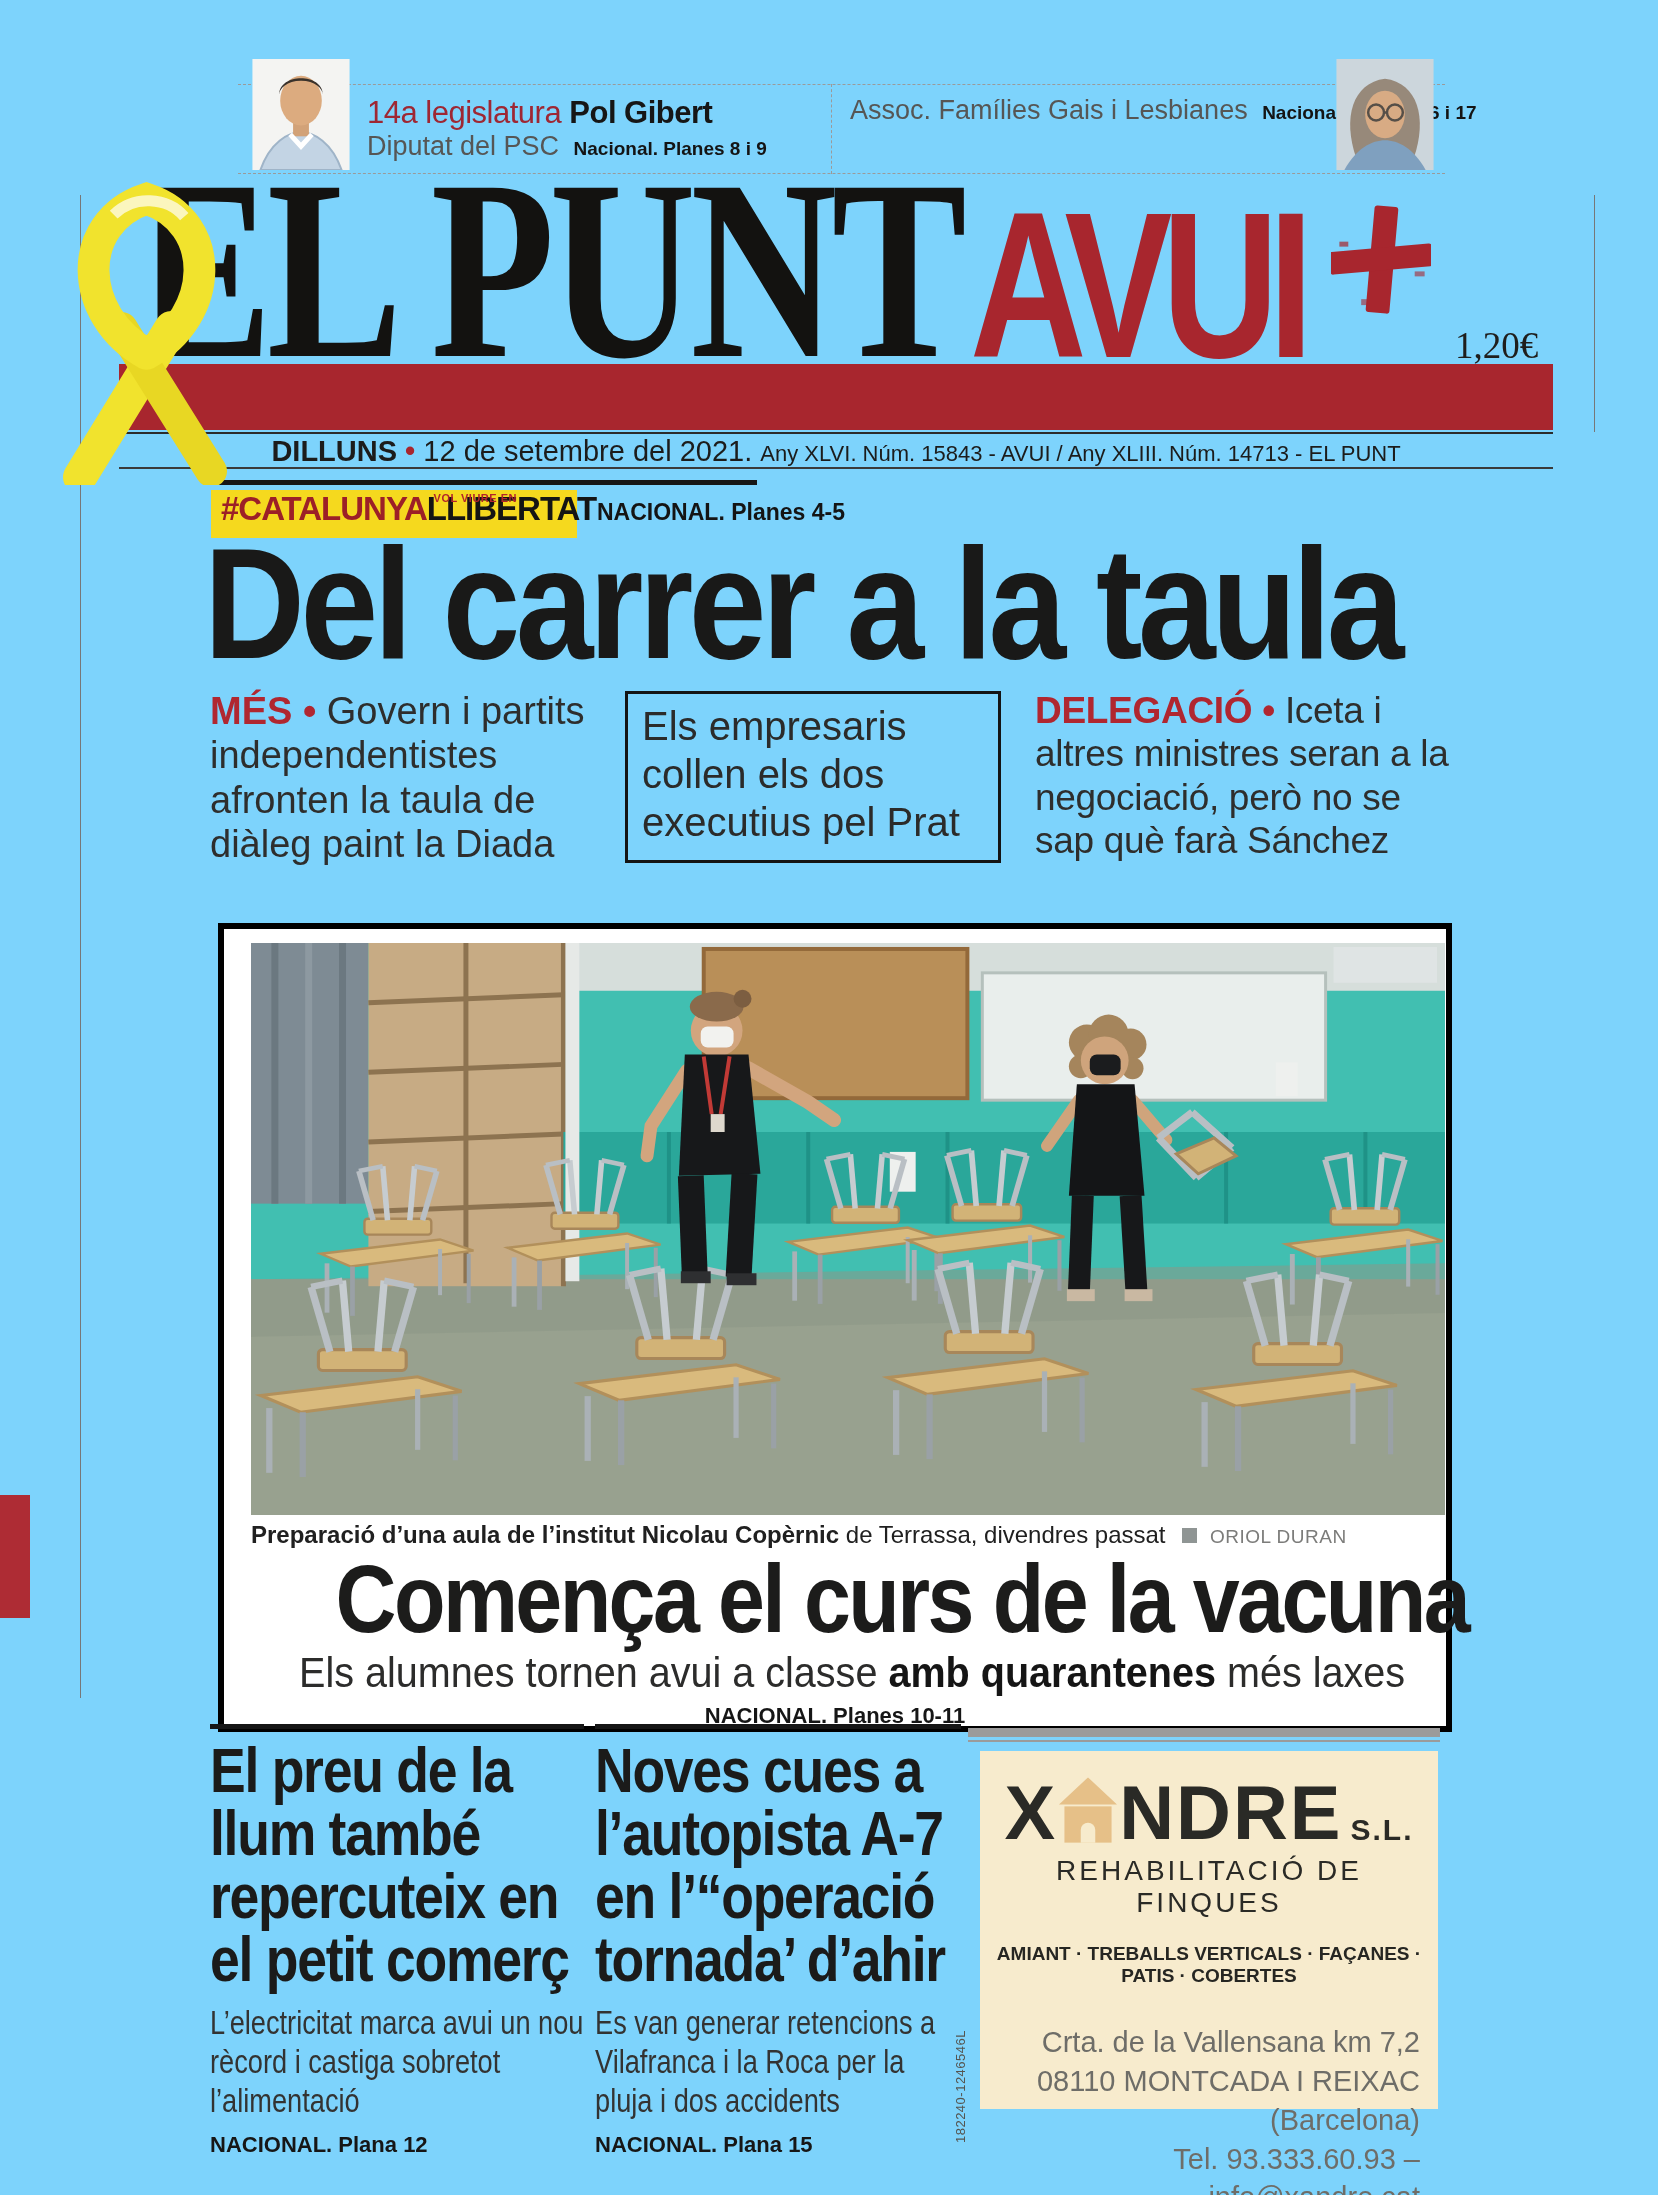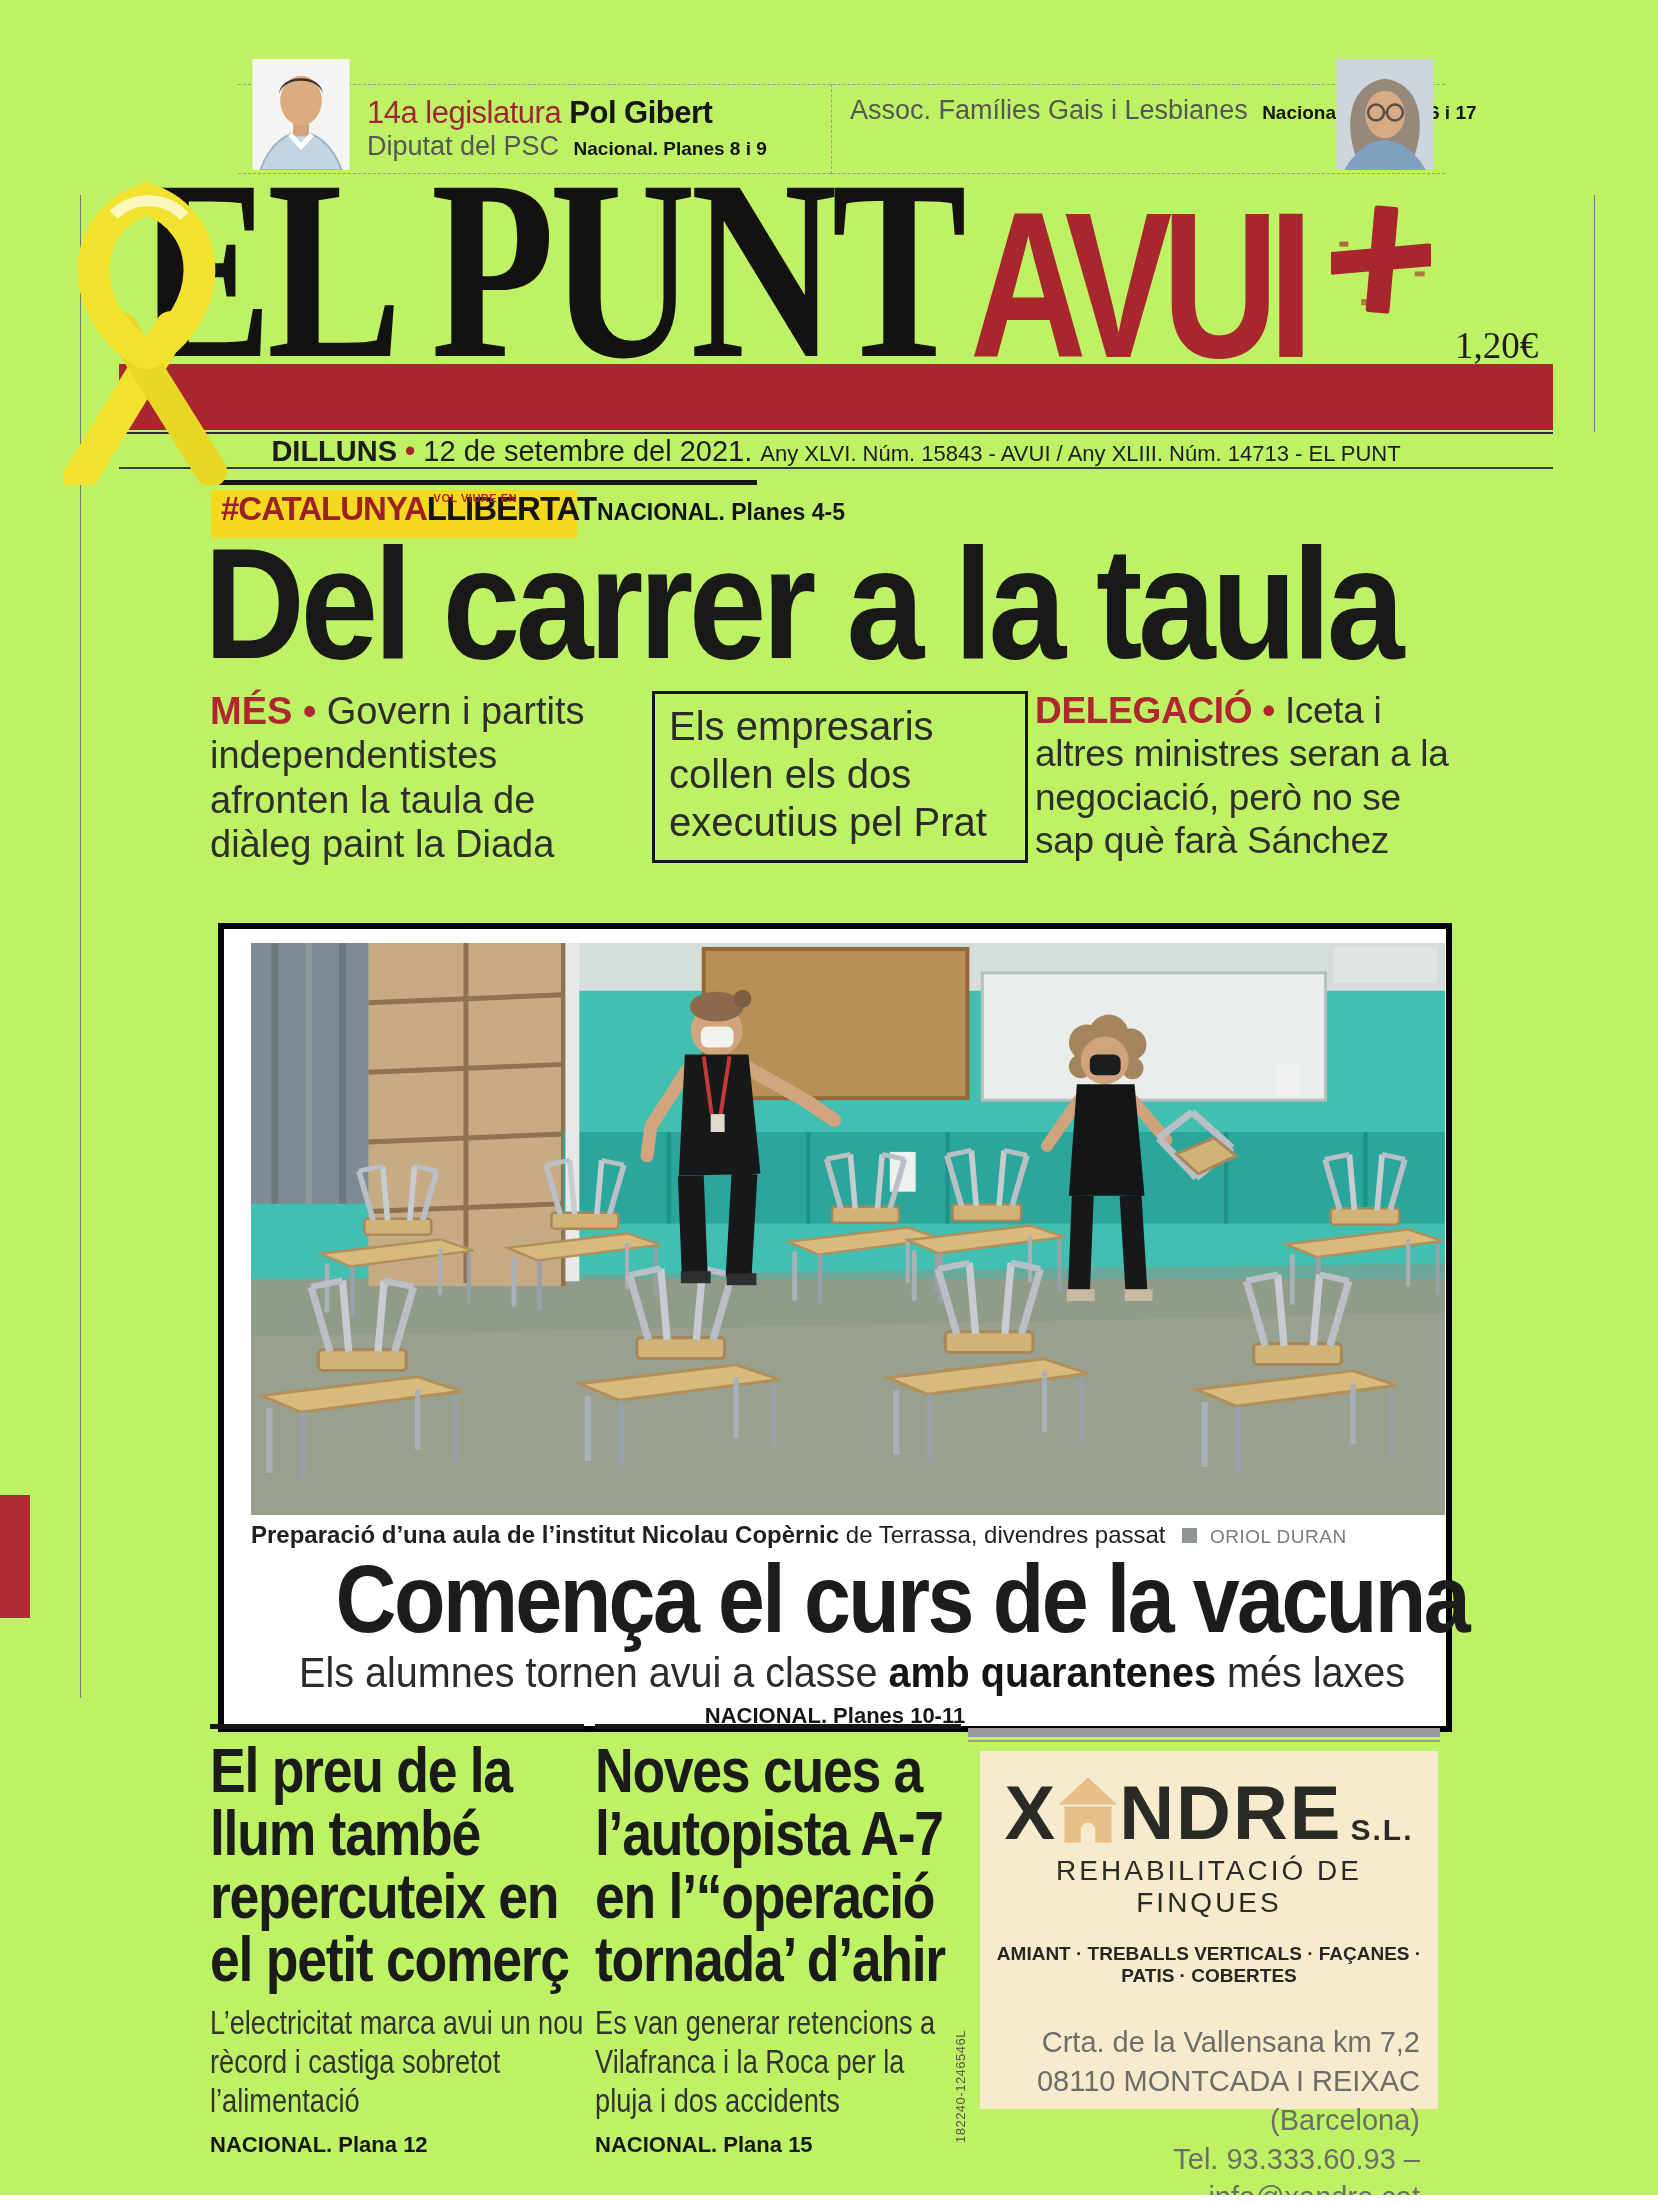--- a/index.html
+++ b/index.html
@@ -1,16 +1,16 @@
 <!DOCTYPE html>
 <html><head>
 <meta charset="utf-8">
 <style>
   html,body{margin:0;padding:0;background:#ffffff;}
-  .page{position:relative;width:1659px;height:2195px;background:#bef264;overflow:hidden;
+  .page{position:relative;width:1659px;height:2195px;background:#7dd3fc;overflow:hidden;
         font-family:"Liberation Sans",sans-serif;color:#1d1d1b;}
 
   
   .teasers{position:absolute;left:238px;top:84px;width:1207px;height:88px;
            border-top:1px dashed #9a9a9a;border-bottom:1px dashed #9a9a9a;}
   .teaser-divider{position:absolute;left:593px;top:-1px;height:90px;border-left:1px dashed #9a9a9a;}
   .portrait{position:absolute;top:-26px;width:98px;height:111px;}
   .portrait svg{display:block;width:98px;height:111px;}
   .portrait.man{left:14px;} .portrait.woman{left:1098px;}
   .teaser-text{position:absolute;top:10px;}
@@ -56,21 +56,21 @@
                  color:#b3252b;letter-spacing:0.5px;}
   .lead-section{position:absolute;left:597px;top:499px;font-size:23px;font-weight:700;color:#141414;}
   .headline1{position:absolute;left:204px;top:525px;font-size:157px;font-weight:700;line-height:1;
              letter-spacing:-5px;color:#191918;white-space:nowrap;transform:scaleX(0.89);
              transform-origin:left top;}
   .col{position:absolute;top:689px;font-size:38px;line-height:1.17;color:#2e2e2d;}
   .col-mes{left:210px;width:413px;}
   .col-deleg{left:1035px;width:432px;font-size:37px;letter-spacing:-0.3px;}
   .col-kicker{font-weight:700;color:#b02730;}
   .col-bullet{color:#b02730;font-weight:700;}
-  .col-box{position:absolute;left:652px;top:691px;width:376px;box-sizing:border-box;
+  .col-box{position:absolute;left:625px;top:691px;width:376px;box-sizing:border-box;
            border:3px solid #141414;padding:8px 14px 14px;font-size:40px;line-height:1.2;color:#2b2b2a;}
 
   
   .frame{position:absolute;left:218px;top:923px;width:1234px;height:809px;box-sizing:border-box;
          border:6px solid #000000;background:#fff;padding:14px 27px 0;}
   .photo{display:block;width:1194px;height:572px;}
   .caption{margin-top:6px;font-size:24px;white-space:nowrap;color:#202020;}
   .cap-bold{font-weight:700;}
   .credit-square{display:inline-block;width:15px;height:15px;background:#8f9594;margin:0 6px 0 10px;}
   .credit{font-size:19px;color:#7c7c7a;letter-spacing:0.5px;}

